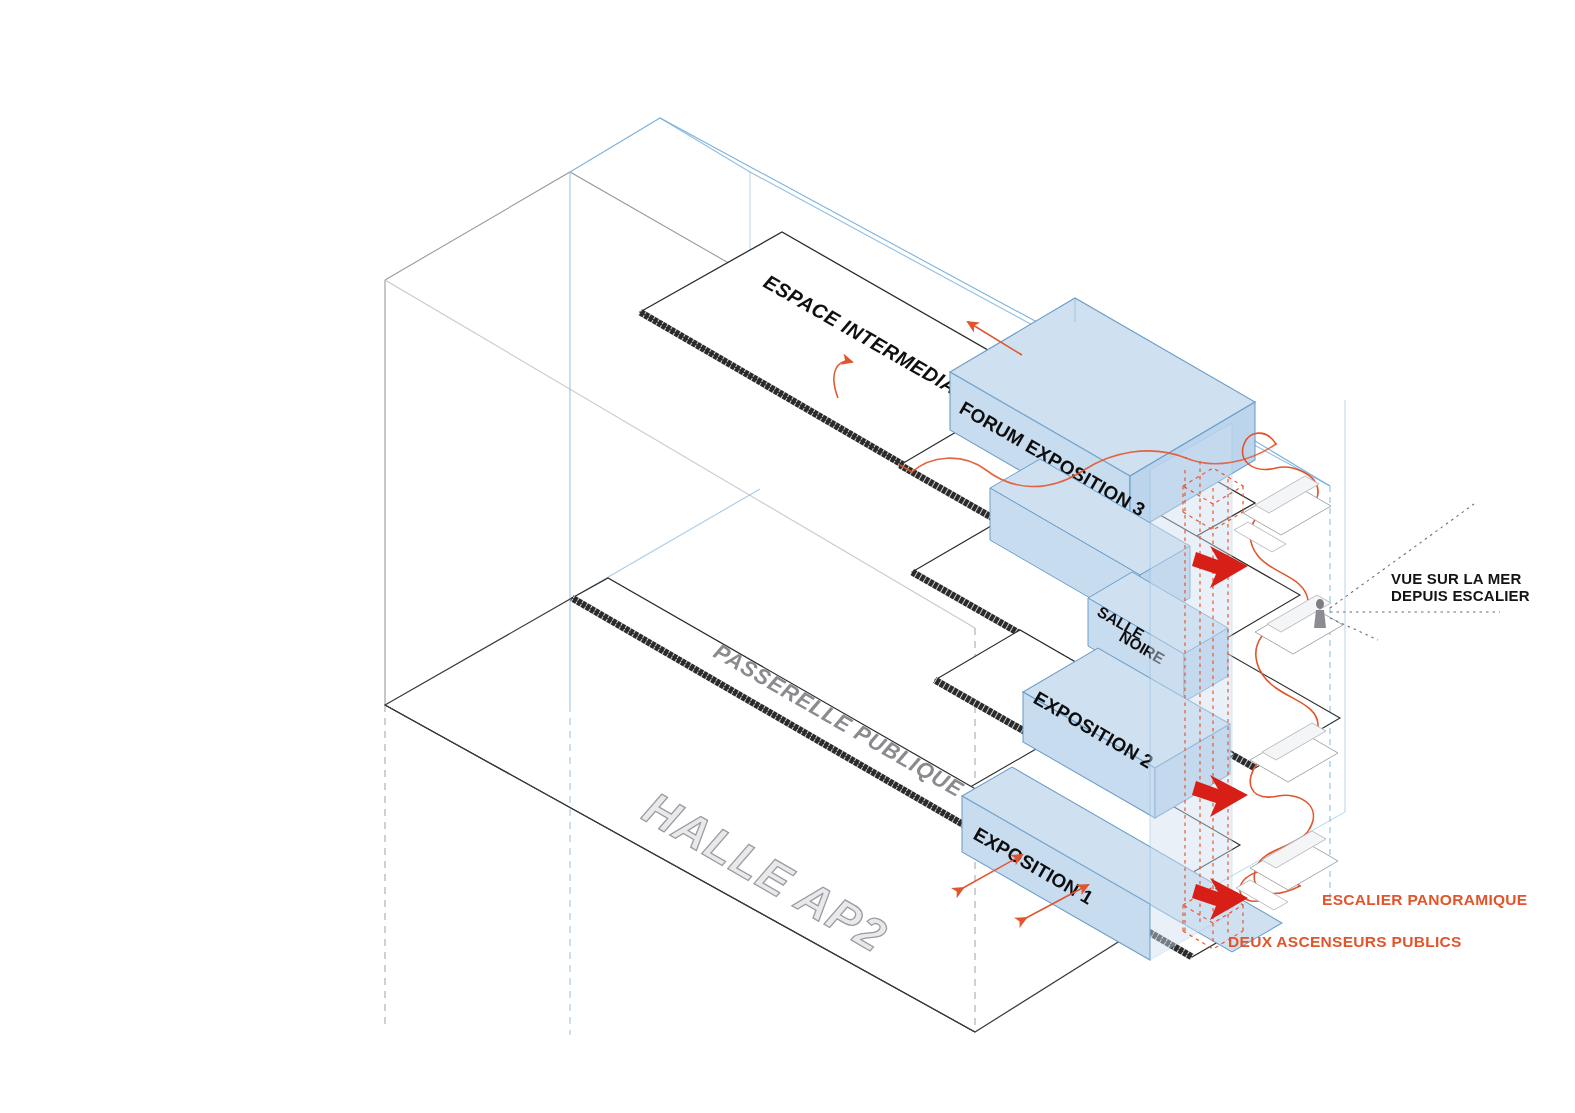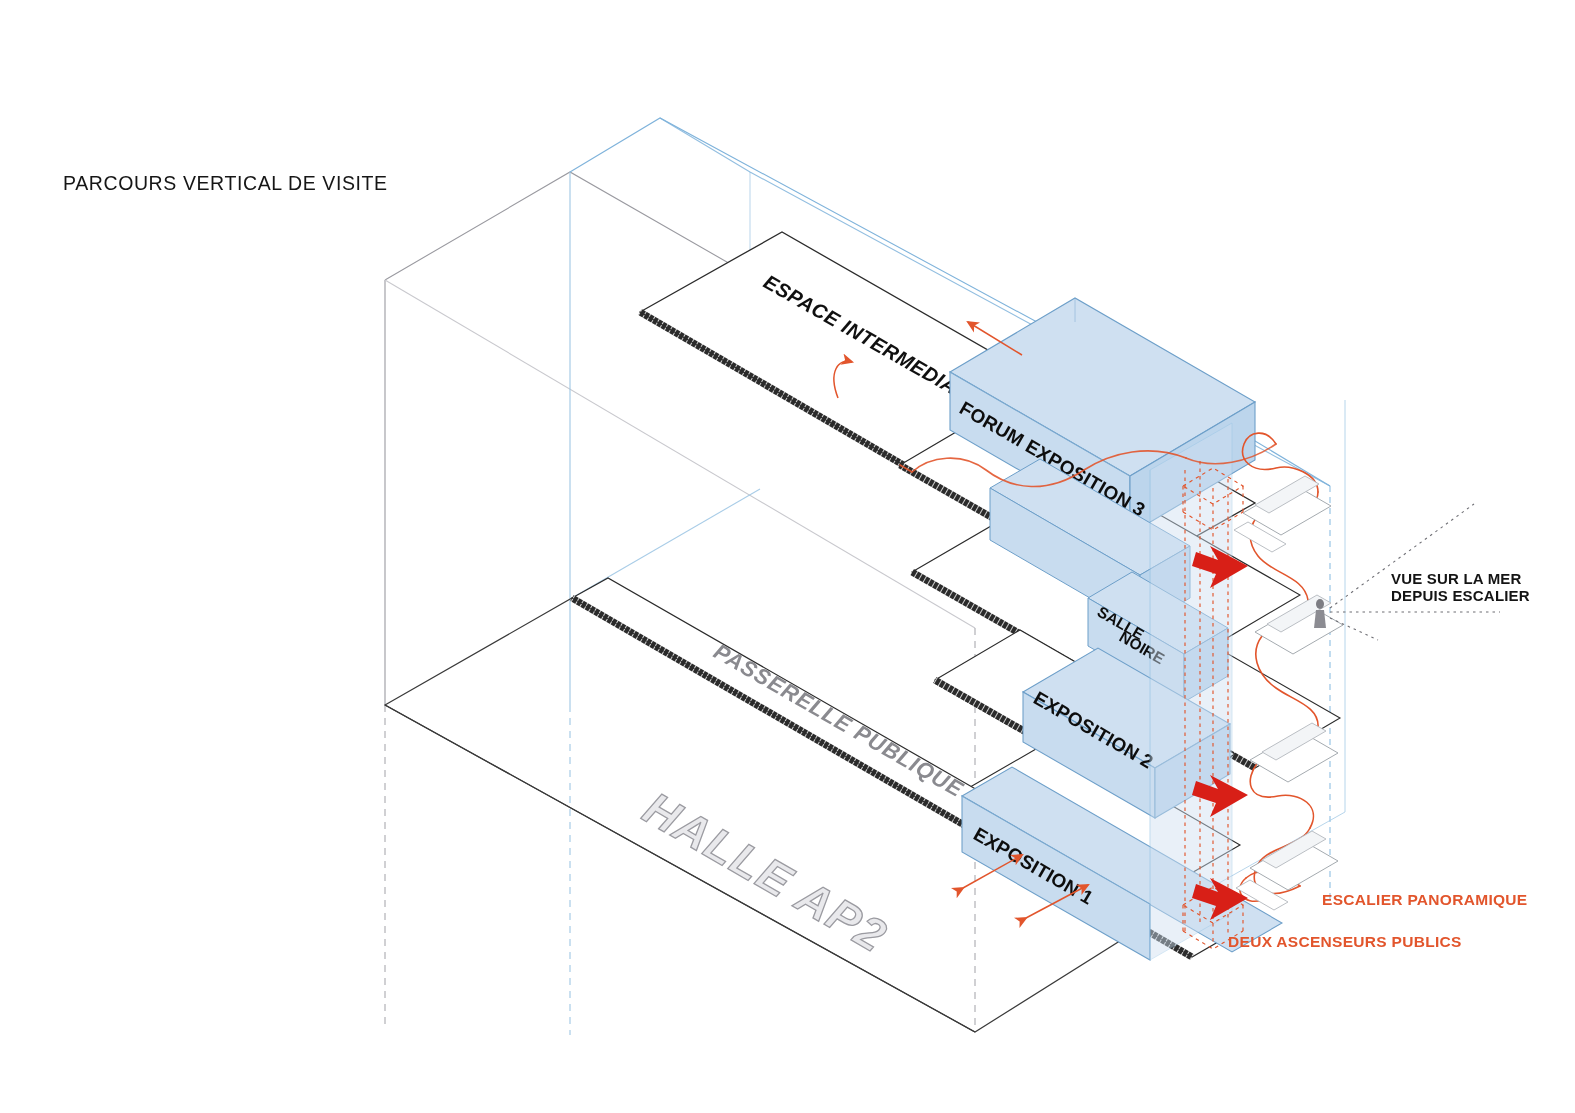--- a/index.html
+++ b/index.html
@@ -86,21 +86,20 @@
     font-weight: bold;
     fill: #141414;
     letter-spacing: 0.2px;
   }
 </style>
 </head>
 <body>
 
 <div id="stage">
 
-  <div class="ttl">PARCOURS VERTICAL DE VISITE</div>
 
   <svg class="diagram" viewBox="0 0 1575 1113">
 
     <defs>
 
       <pattern id="slabHatch" width="5" height="5" patternUnits="userSpaceOnUse" patternTransform="rotate(30)">
         <rect width="5" height="5" fill="#2b2b2b"></rect>
         <line x1="0" y1="0" x2="0" y2="5" stroke="#ffffff" stroke-width="1.6"></line>
       </pattern>
       <marker id="arrOr" markerWidth="9" markerHeight="9" refX="7" refY="4.5" orient="auto">

